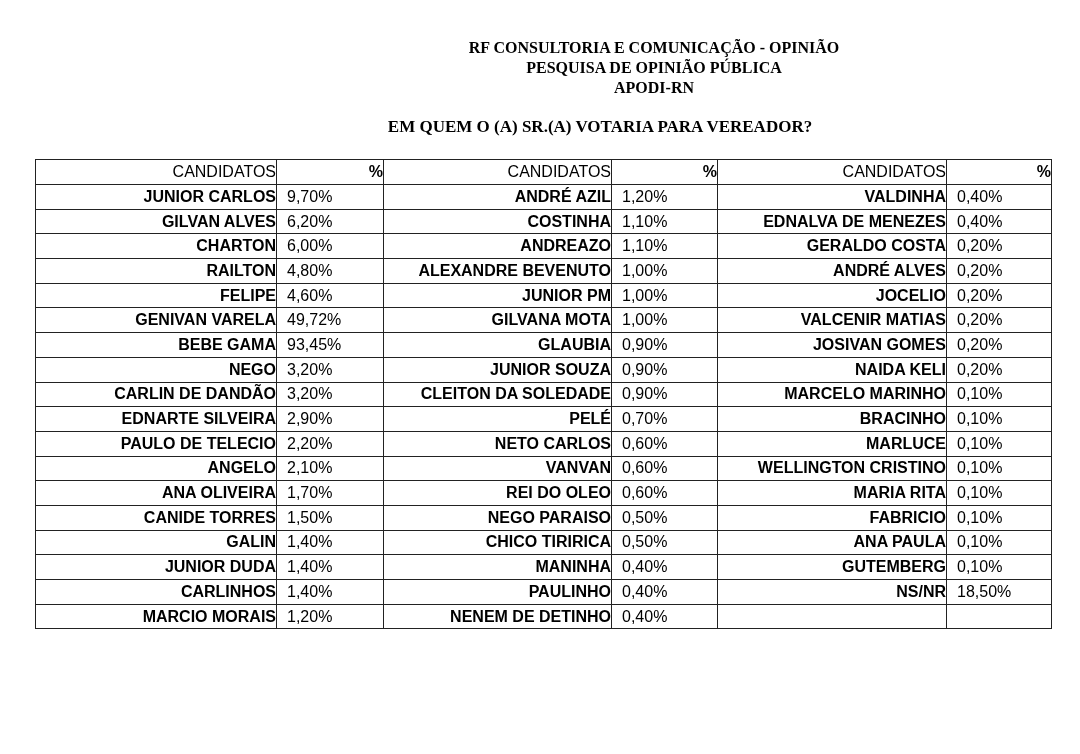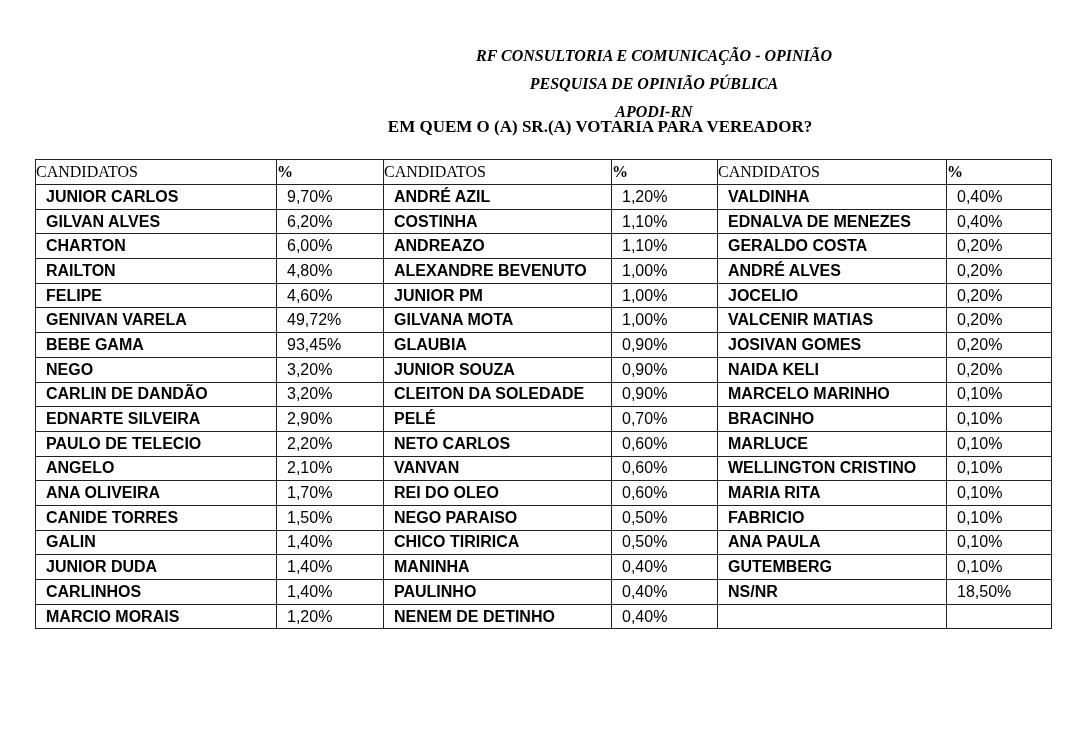--- a/index.html
+++ b/index.html
@@ -21,21 +21,21 @@
       top: 38px;
       text-align: center;
       font-family: "Liberation Serif", "DejaVu Serif", serif;
       font-weight: bold;
       font-size: 16px;
       line-height: 20px;
       padding-left: 228px;
       box-sizing: border-box;
       width: 1080px;
     }
-    .header div { margin: 8px; font-style: italic; }
+    .header div { margin: 0; }
     .question {
       position: absolute;
       top: 117px;
       left: 0;
       width: 1080px;
       padding-left: 120px;
       box-sizing: border-box;
       text-align: center;
       font-family: "Liberation Serif", "DejaVu Serif", serif;
       font-weight: bold;
@@ -50,35 +50,35 @@
       table-layout: fixed;
     }
     table.results td, table.results th {
       border: 1.5px solid #222;
       height: 23.7px;
       padding: 0 0 0 10px;
       overflow: hidden;
       white-space: nowrap;
     }
     table.results th {
-      font-family: Liberation Serif, serif;
+      font-family: Liberation Sans, sans-serif;
       font-weight: normal;
       font-size: 16px;
-      text-align: left;
+      text-align: right;
       padding: 0;
       height: 24px;
     }
     table.results th.pct-h {
       font-weight: bold;
     }
     td.name {
       font-family: "Liberation Sans", "DejaVu Sans", sans-serif;
       font-weight: bold;
       font-size: 16px;
-      text-align: left;
+      text-align: right;
     }
     td.pct {
       font-family: "Liberation Sans", "DejaVu Sans", sans-serif;
       font-size: 16px;
       padding: 0;
     }
     col.c-name1 { width: 241px; }
     col.c-pct1 { width: 107px; }
     col.c-name2 { width: 228px; }
     col.c-pct2 { width: 106px; }

